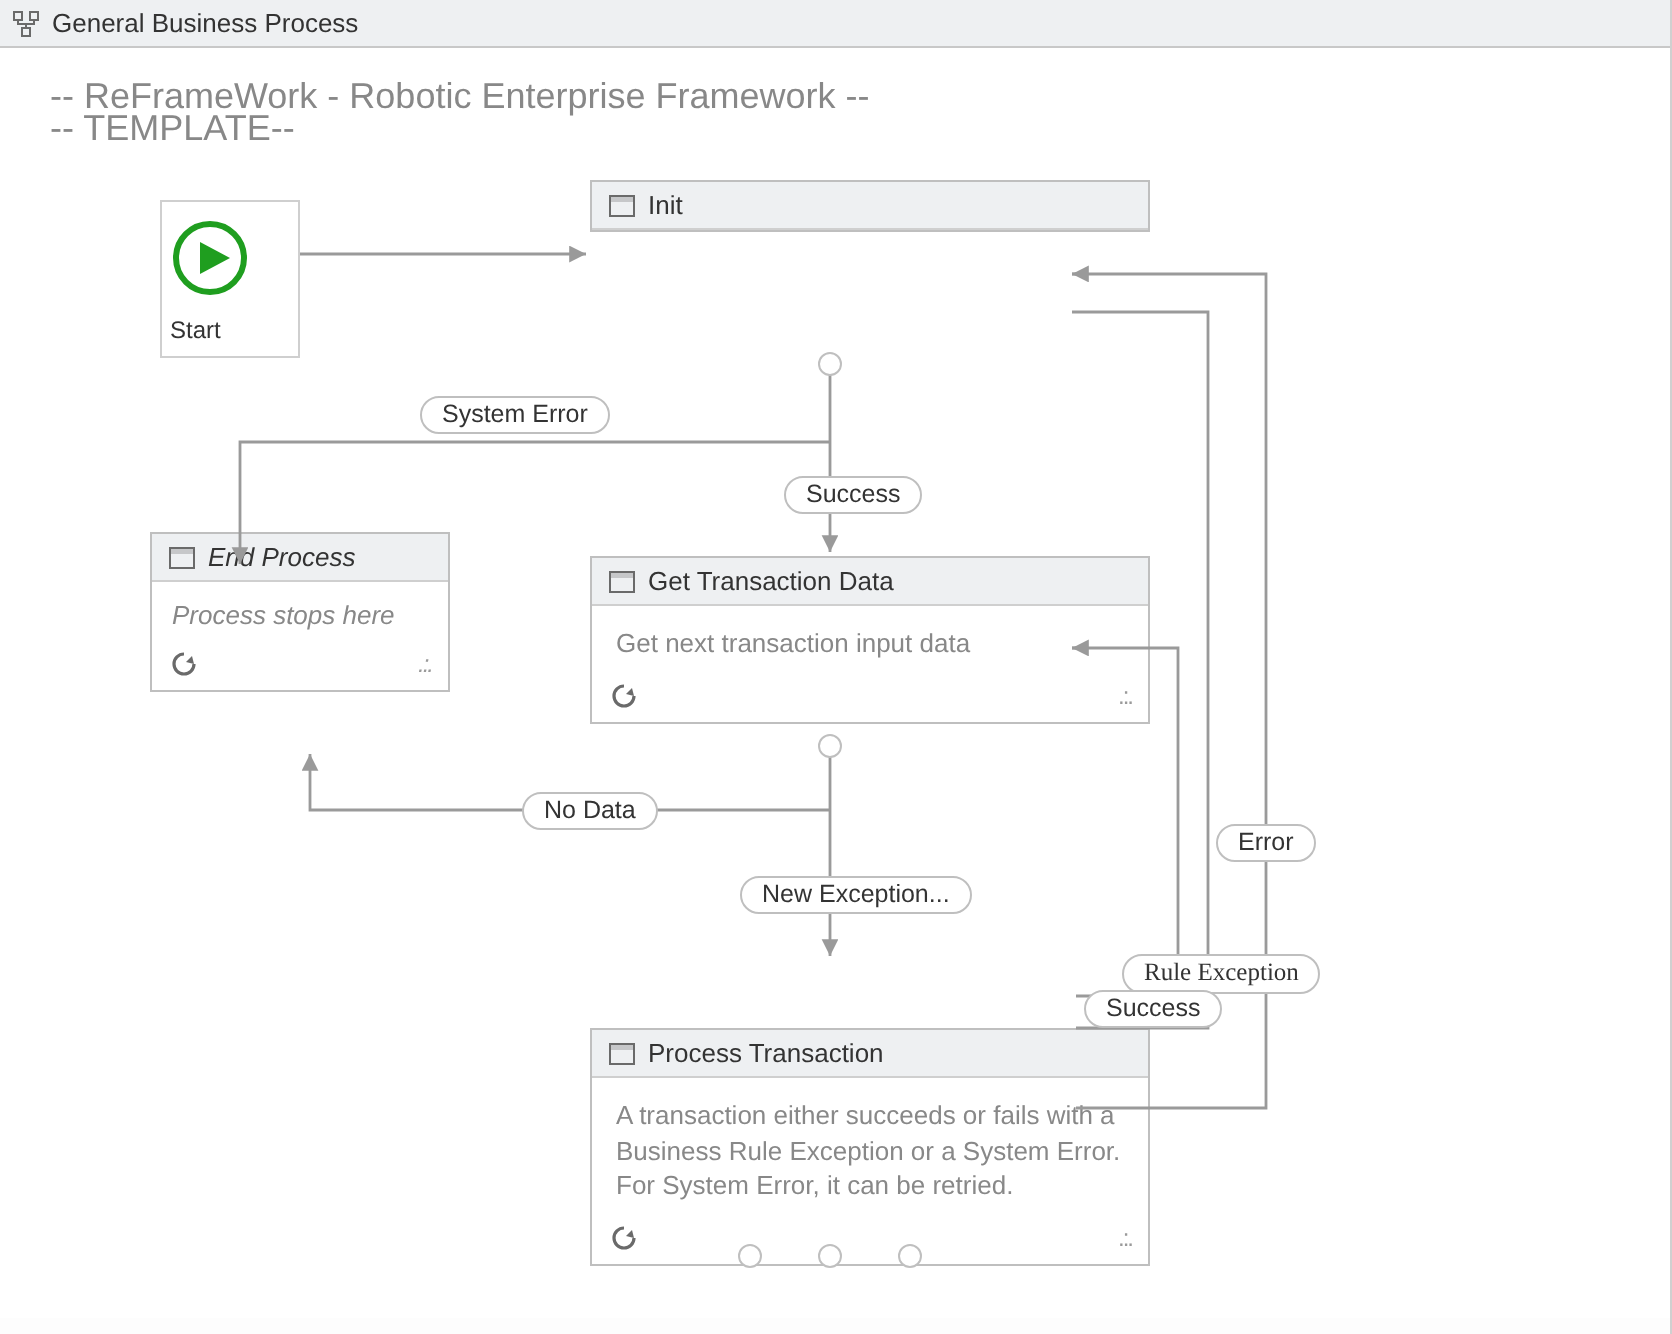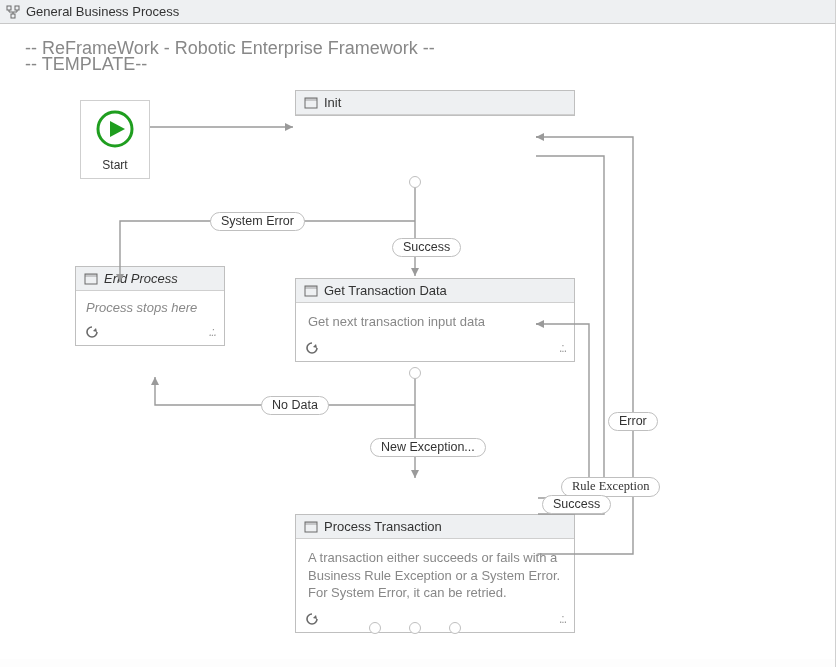--- a/index.html
+++ b/index.html
@@ -93,21 +93,21 @@
   .loop-ico svg { display:block; }
 
   
   .end-node { width: 150px; }
   .end-node .body { padding: 8px 10px 28px 10px; }
 
   
   .start-node {
     position: absolute;
     width: 70px;
-    text-align: center;
+    text-align: left;
     background: #fff;
     border: 1px solid #cfcfcf;
     padding: 8px 4px 6px 4px;
   }
   .start-node .label {
     margin-top: 6px;
     font-size: 12px;
     color: #333;
   }
   
@@ -290,21 +290,21 @@
           </span>
           <span class="dots3"></span>
         </div>
       </div>
     </div>
 
     <div class="port" style="left:369px; top:598px;"></div>
     <div class="port" style="left:409px; top:598px;"></div>
     <div class="port" style="left:449px; top:598px;"></div>
 
-    <div class="pill" style="left:210px; top:188px;">System Error</div>
+    <div class="pill" style="left:210px; top:174px;">System Error</div>
     <div class="pill" style="left:392px; top:214px;">Success</div>
     <div class="pill" style="left:261px; top:372px;">No Data</div>
     <div class="pill" style="left:370px; top:414px;">New Exception...</div>
     <div class="pill" style="left:561px; top:453px;font-family:Liberation Serif, serif;">Rule Exception</div>
     <div class="pill" style="left:542px; top:471px;">Success</div>
     <div class="pill" style="left:608px; top:388px;">Error</div>
 
   </div>
 </div>
 

